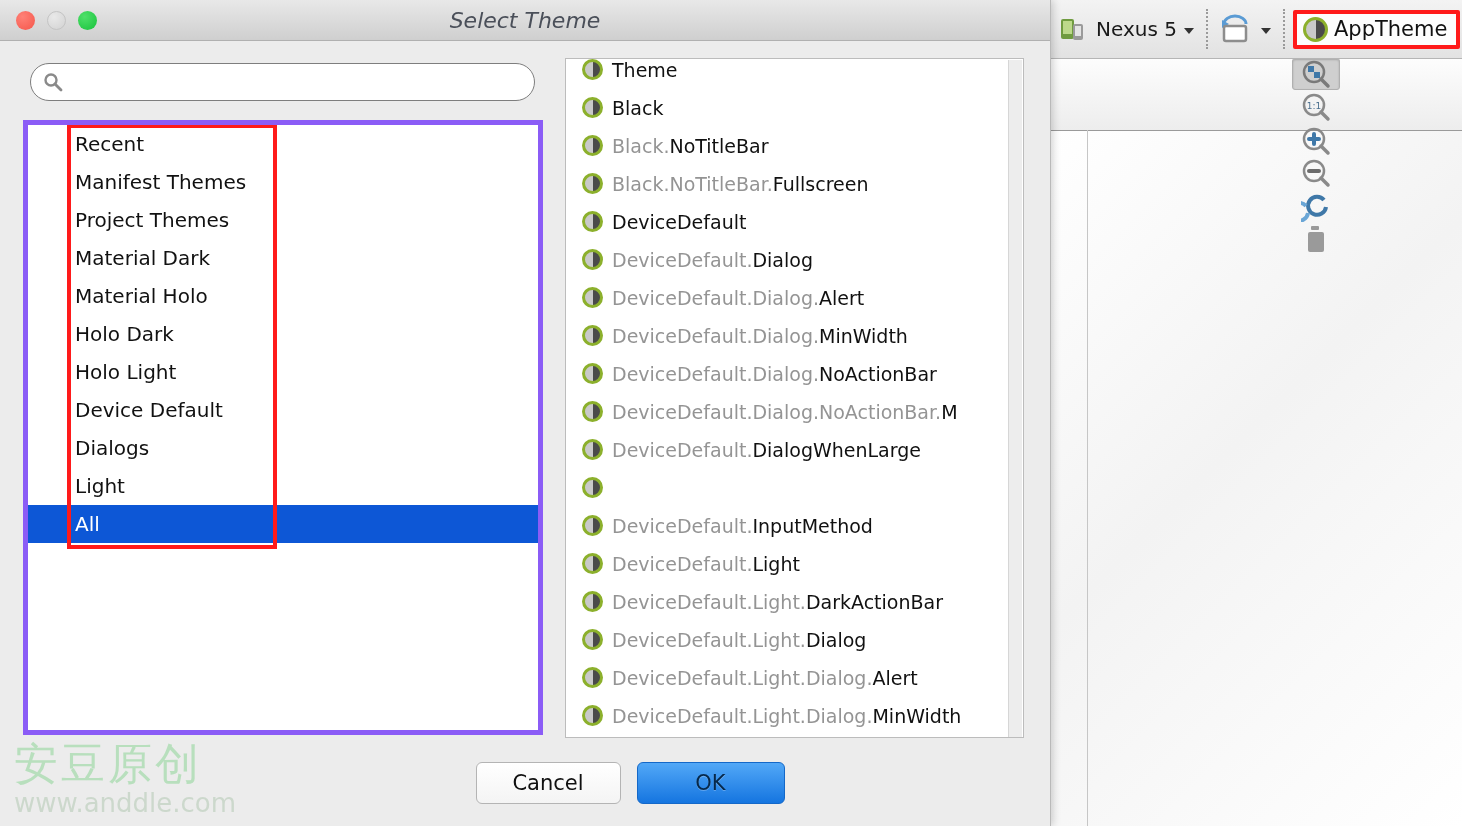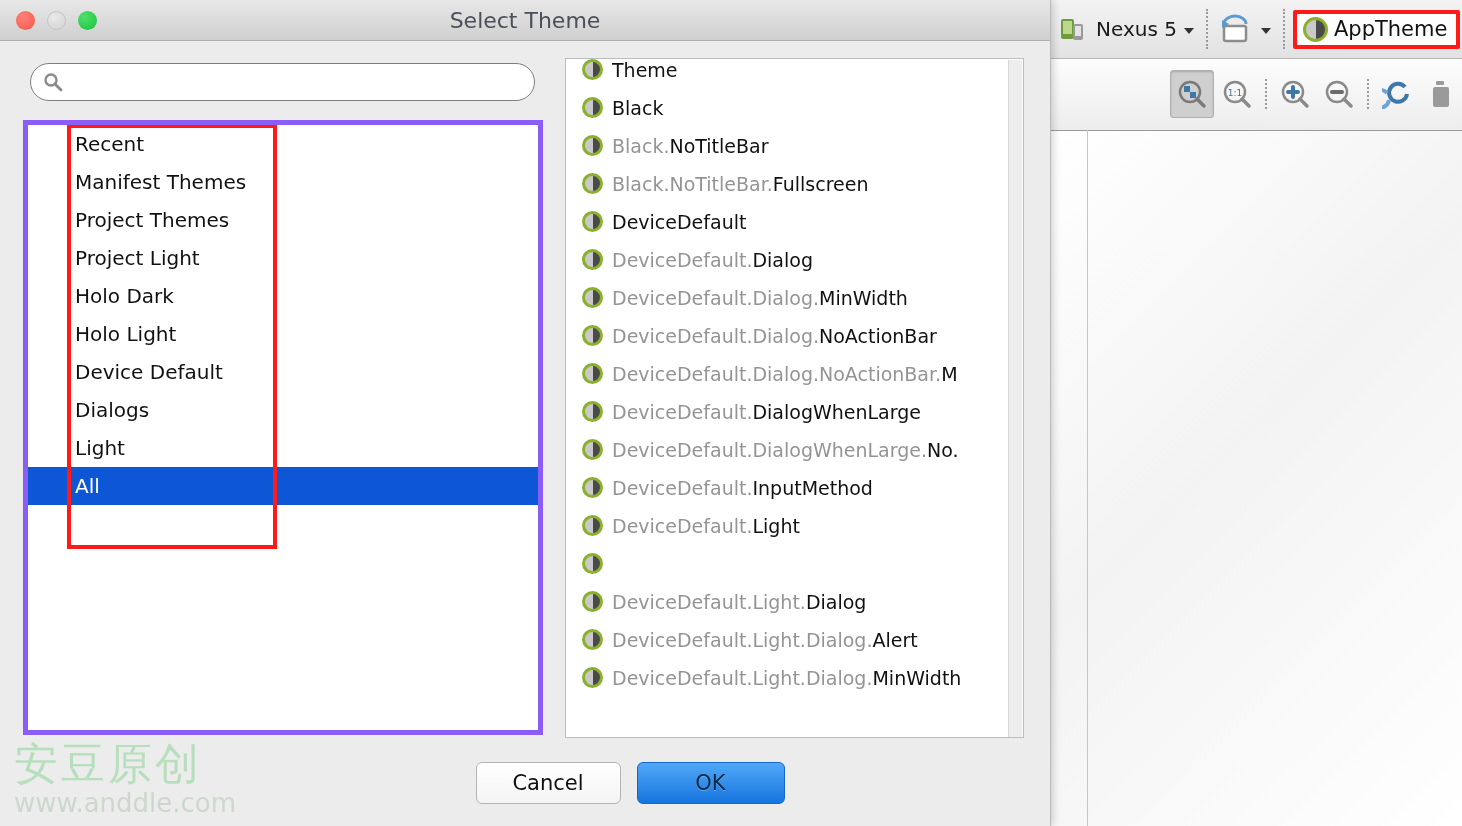--- a/index.html
+++ b/index.html
@@ -24,21 +24,21 @@
   .apptheme-box{
     display:flex;align-items:center;gap:6px;
     border:4px solid #ff1a1a;background:#fdfdfd;
     padding:3px 9px 3px 6px;border-radius:2px;margin-left:6px;
   }
   .apptheme-label{font-size:21px;color:#111;}
 
   .zoom-toolbar{
     position:absolute;left:1050px;top:58px;width:412px;height:72px;
     background:linear-gradient(#fdfdfd,#ededed);
-    display:flex;align-items:center;padding-left:120px;box-sizing:border-box;gap:2px;
+    display:flex;align-items:center;padding-left:120px;box-sizing:border-box;gap:2px;flex-direction:column;
   }
   .zbtn{width:46px;height:46px;display:flex;align-items:center;justify-content:center;border-radius:3px;}
   .zbtn.active{background:#cfcfcf;border:1px solid #b0b0b0;box-shadow:inset 0 1px 2px rgba(0,0,0,.2);}
   .zsep{border-left:2px dotted #9a9a9a;height:30px;margin:0 5px;}
 
   .preview-pane{
     position:absolute;left:1050px;top:130px;width:412px;height:696px;
     background:linear-gradient(135deg,#ffffff 0%,#f3f3f3 45%,#ffffff 100%);
     border-top:1px solid #9a9a9a;
   }
@@ -52,21 +52,21 @@
   }
   .titlebar{
     height:40px;background:linear-gradient(#e8e8e8,#cfcfcf);
     border-bottom:1px solid #b0b0b0;display:flex;align-items:center;position:relative;
   }
   .traffic{display:flex;gap:12px;margin-left:16px;}
   .tl{width:19px;height:19px;border-radius:50%;}
   .tl.red{background:radial-gradient(circle at 35% 30%,#ff8177,#f5564a);}
   .tl.yellow{background:radial-gradient(circle at 35% 30%,#e9e9e9,#d2d2d2);border:1px solid #c4c4c4;box-sizing:border-box;}
   .tl.green{background:radial-gradient(circle at 35% 30%,#4fe06a,#18c23b);}
-  .dlg-title{position:absolute;left:0;right:0;text-align:center;font-size:22px;color:#4a4f59;}
+  .dlg-title{position:absolute;left:0;right:0;text-align:center;font-size:22px;color:#4a4f59;font-style:italic;}
 
   .searchwrap{padding:22px 0 0 30px;}
   .searchbox{
     width:505px;height:38px;background:#fff;border:1px solid #7e7e7e;border-radius:19px;
     display:flex;align-items:center;box-sizing:border-box;padding-left:12px;
   }
   .search-input{border:0;outline:0;font-size:16px;width:440px;background:transparent;
     font-family:"DejaVu Sans","Liberation Sans",sans-serif;margin-left:8px;}
 
   .panels{position:absolute;left:23px;top:120px;width:1001px;height:615px;display:flex;gap:22px;}
@@ -205,21 +205,22 @@
       <input class="search-input" type="text" placeholder="" style="">
     </div>
   </div>
 
   <div class="panels">
 
     <div class="left-list">
       <div class="cat">Recent</div>
       <div class="cat">Manifest Themes</div>
       <div class="cat">Project Themes</div>
-      <div class="cat">Project Light</div>
+      <div class="cat">Material Dark</div>
+      <div class="cat">Material Holo</div>
       <div class="cat">Holo Dark</div>
       <div class="cat">Holo Light</div>
       <div class="cat">Device Default</div>
       <div class="cat">Dialogs</div>
       <div class="cat">Light</div>
       <div class="cat selected">All</div>
       <div class="redbox-left"></div>
     </div>
 
     <div class="right-list">
@@ -244,48 +245,52 @@
       <div class="theme-row">
         <div class="themeicon"></div>
         <div class="tname"><span class="pfx"></span><span class="leaf">DeviceDefault</span></div>
       </div>
       <div class="theme-row">
         <div class="themeicon"></div>
         <div class="tname"><span class="pfx">DeviceDefault.</span><span class="leaf">Dialog</span></div>
       </div>
       <div class="theme-row">
         <div class="themeicon"></div>
+        <div class="tname"><span class="pfx">DeviceDefault.Dialog.</span><span class="leaf">Alert</span></div>
+      </div>
+      <div class="theme-row">
+        <div class="themeicon"></div>
         <div class="tname"><span class="pfx">DeviceDefault.Dialog.</span><span class="leaf">MinWidth</span></div>
       </div>
       <div class="theme-row">
         <div class="themeicon"></div>
         <div class="tname"><span class="pfx">DeviceDefault.Dialog.</span><span class="leaf">NoActionBar</span></div>
       </div>
       <div class="theme-row">
         <div class="themeicon"></div>
         <div class="tname"><span class="pfx">DeviceDefault.Dialog.NoActionBar.</span><span class="leaf">M</span></div>
       </div>
       <div class="theme-row">
         <div class="themeicon"></div>
         <div class="tname"><span class="pfx">DeviceDefault.</span><span class="leaf">DialogWhenLarge</span></div>
       </div>
       <div class="theme-row">
         <div class="themeicon"></div>
-        <div class="tname"><span class="pfx">DeviceDefault.DialogWhenLarge.</span><span class="leaf">No.</span></div>
       </div>
       <div class="theme-row">
         <div class="themeicon"></div>
         <div class="tname"><span class="pfx">DeviceDefault.</span><span class="leaf">InputMethod</span></div>
       </div>
       <div class="theme-row">
         <div class="themeicon"></div>
         <div class="tname"><span class="pfx">DeviceDefault.</span><span class="leaf">Light</span></div>
       </div>
       <div class="theme-row">
         <div class="themeicon"></div>
+        <div class="tname"><span class="pfx">DeviceDefault.Light.</span><span class="leaf">DarkActionBar</span></div>
       </div>
       <div class="theme-row">
         <div class="themeicon"></div>
         <div class="tname"><span class="pfx">DeviceDefault.Light.</span><span class="leaf">Dialog</span></div>
       </div>
       <div class="theme-row">
         <div class="themeicon"></div>
         <div class="tname"><span class="pfx">DeviceDefault.Light.Dialog.</span><span class="leaf">Alert</span></div>
       </div>
       <div class="theme-row">

